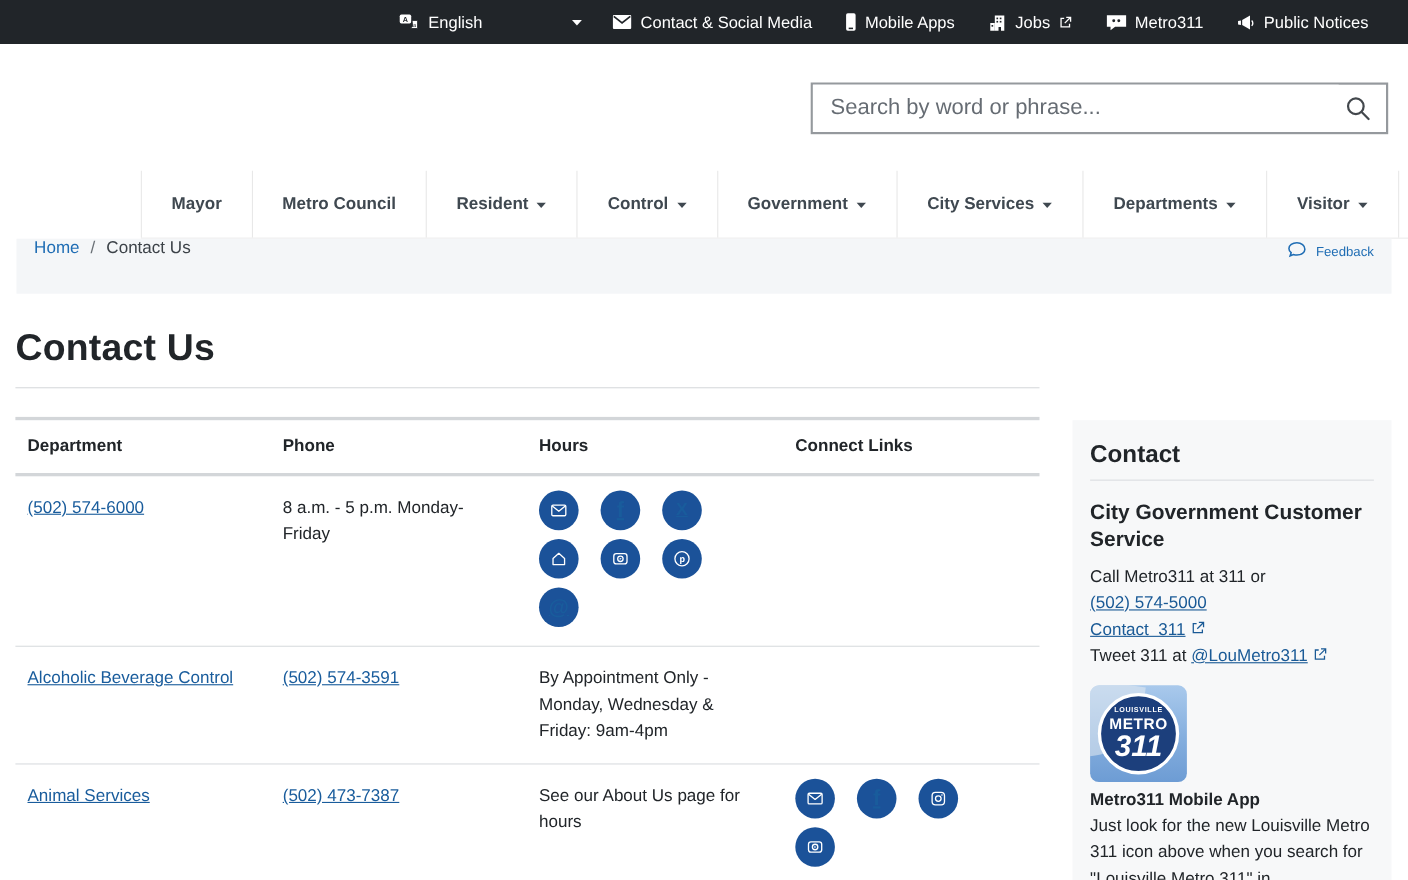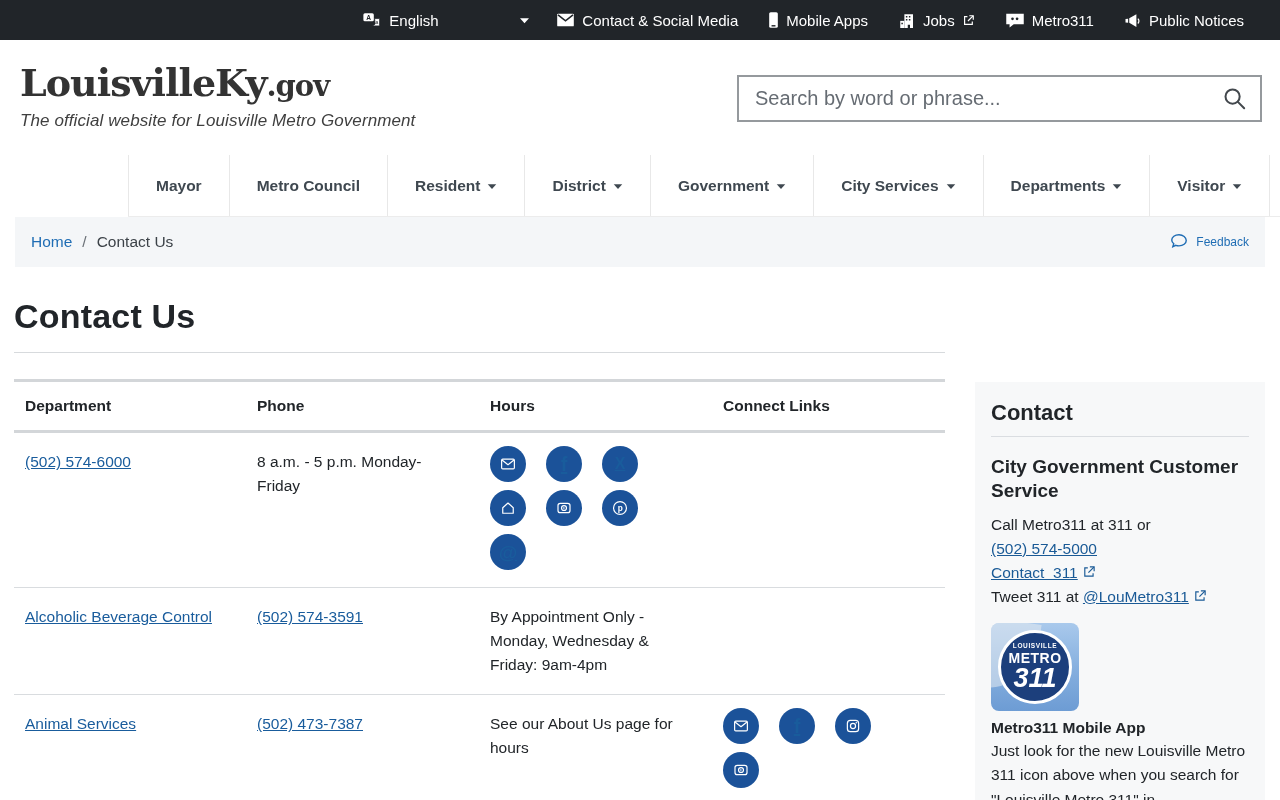--- a/index.html
+++ b/index.html
@@ -32,21 +32,21 @@
 
   
   .mainnav { height:62px; display:flex; margin-left:128px; border-bottom:1px solid #ececec; }
   .nav-item { display:flex; align-items:center; padding:0 27px; font-size:15.5px; font-weight:700;
               color:#3f4850; text-decoration:none; border-left:1px solid #e8e8e8; cursor:pointer; }
   .nav-item:last-child { border-right:1px solid #e8e8e8; }
   .nav-item .ncaret { margin-left:7px; display:flex; margin-top:2px; }
 
   
   .crumbwrap { padding:0 15px; }
-  .crumbbar { height:50px; background:#f4f6f8; display:flex; align-items:center; padding:0 16px; font-size:15.5px; }
+  .crumbbar { height:50px; background:#f4f6f8; display:flex; align-items:flex-start; padding:0 16px; font-size:15.5px; }
   .crumbbar a { color:#1f6db4; text-decoration:none; cursor:pointer; }
   .crumbbar .sep { margin:0 10px; color:#6a7076; }
   .crumbbar .cur { color:#3c4248; }
   .crumbbar .spacer { flex:1; }
   .feedback { display:flex; align-items:center; gap:7px; font-size:12px; }
 
   
   .main { display:flex; align-items:flex-start; padding:0 15px; }
   .content { width:931px; margin-left:-1px; }
   h1.pagetitle { font-size:34px; font-weight:600; color:#212529; margin:30px 0 0 0; letter-spacing:.2px; }
@@ -166,26 +166,20 @@
             <path fill="#fff" d="M2 9v4.5l3.5.5V8.5zM7 8l9.5-5.5v17L7 14z"></path>
             <path d="M18.5 8.5a4.5 4.5 0 0 1 0 6.5" stroke="#fff" stroke-width="1.7" fill="none"></path>
           </svg>
         </span>
         <span>Public Notices</span>
       </a>
     </nav>
 </div>
 
 <header>
-  <div class="brand">
-    <div class="brand-line">
-      <span class="nm">LouisvilleKy</span><span class="tld">.gov</span>
-    </div>
-    <div class="tagline">The official website for Louisville Metro Government</div>
-  </div>
   <div class="search">
     <input type="text" placeholder="Search by word or phrase..." style="">
     <button>
       <svg width="27" height="27" viewBox="0 0 24 24" fill="none" stroke="#43484d" stroke-width="1.8" stroke-linecap="round">
           <circle cx="10.3" cy="10.3" r="6.3"></circle>
           <path d="M15 15l5.6 5.6"></path>
         </svg>
     </button>
   </div>
 </header>
@@ -199,21 +193,21 @@
     </a>
     <a class="nav-item">
       <span>Resident</span>
       <span class="ncaret">
         <svg width="10" height="9" viewBox="0 0 11 10">
           <path d="M.8 2.6l4.7 5.2 4.7-5.2z" fill="#3f4850"></path>
         </svg>
       </span>
     </a>
     <a class="nav-item">
-      <span>District</span>
+      <span>Control</span>
       <span class="ncaret">
         <svg width="10" height="9" viewBox="0 0 11 10">
           <path d="M.8 2.6l4.7 5.2 4.7-5.2z" fill="#3f4850"></path>
         </svg>
       </span>
     </a>
     <a class="nav-item">
       <span>Government</span>
       <span class="ncaret">
         <svg width="10" height="9" viewBox="0 0 11 10">

